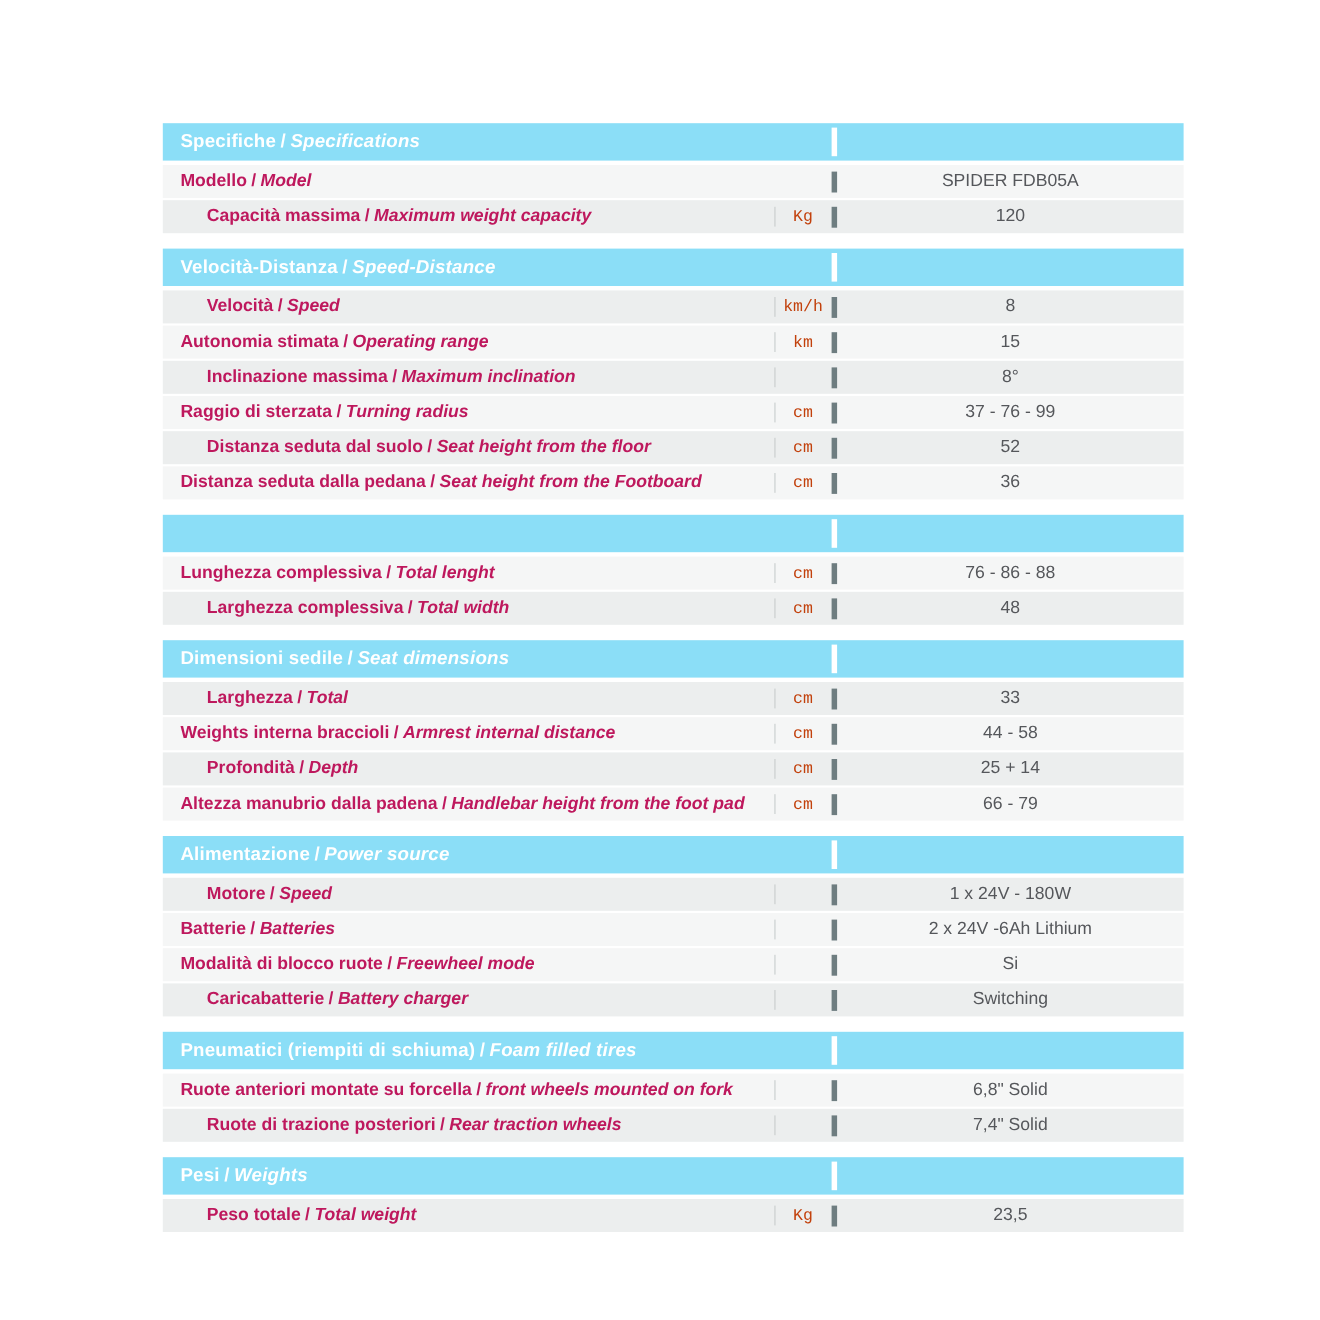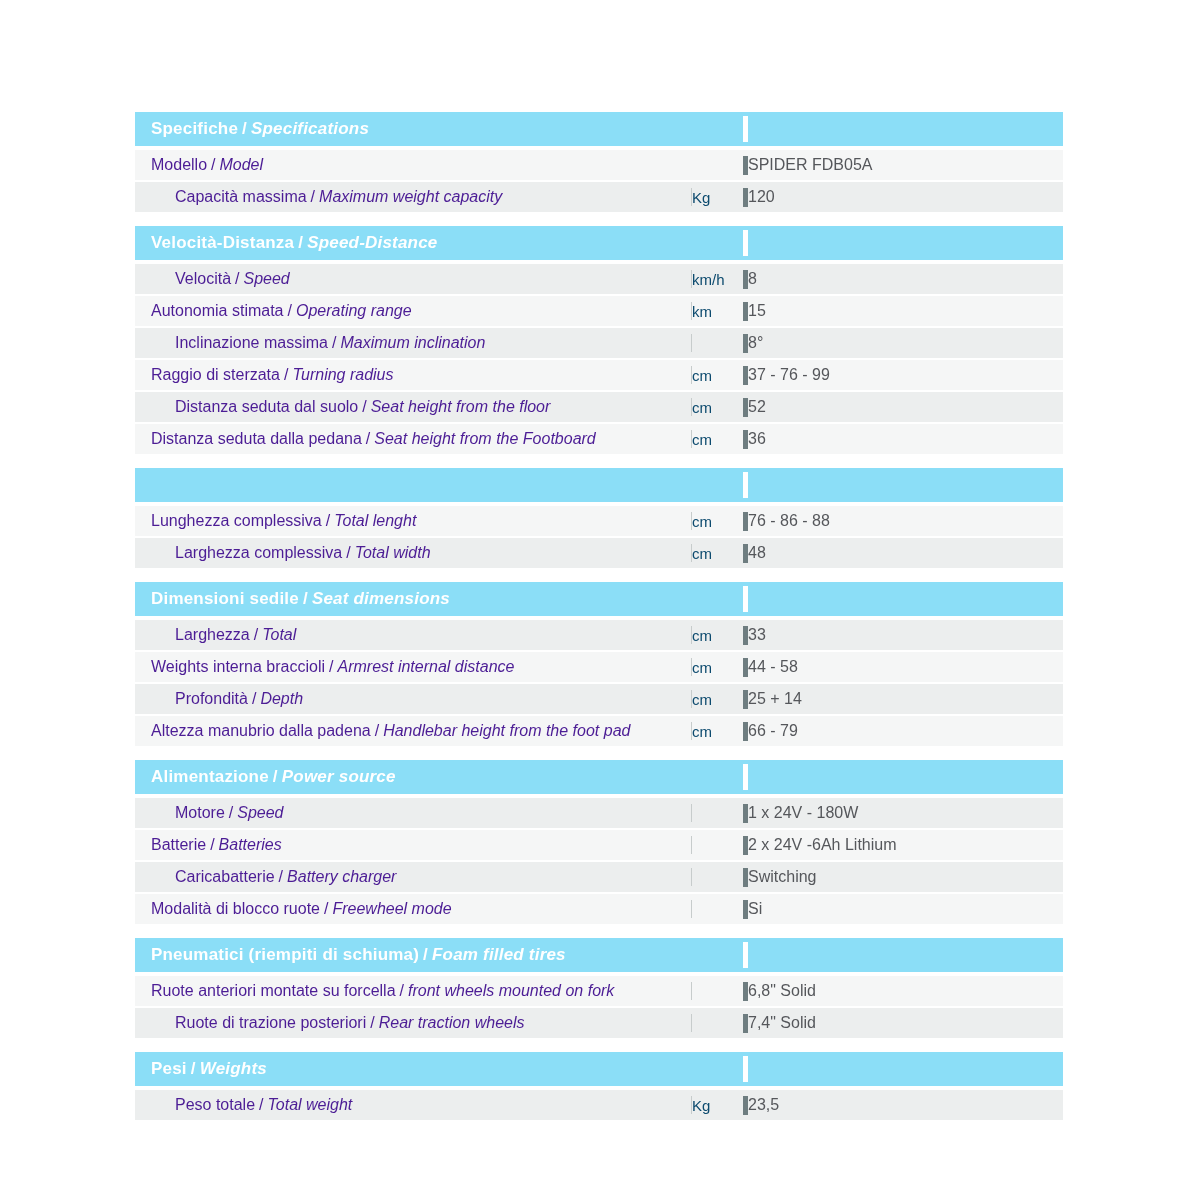--- a/index.html
+++ b/index.html
@@ -10,21 +10,21 @@
   }
   .canvas {
     position: relative;
     width: 1200px;
     height: 1200px;
     background: #ffffff;
     overflow: hidden;
   }
   .spec-table {
     position: absolute;
-    left: 135px;
+    left: 148px;
     top: 112px;
     width: 928px;
   }
   .spec-section { margin-top: 14px; }
   .spec-section:first-child { margin-top: 0; }
 
   
   .grid-row {
     display: grid;
     grid-template-columns: 1fr 1px 50px 6px 315px;
@@ -56,54 +56,57 @@
     height: 30px;
     margin-bottom: 2px;
   }
   .data-row:last-child { margin-bottom: 0; }
   .data-row.light { background: #f5f6f6; }
   .data-row.dark  { background: #ecroeee; background: #eceeee; padding-left: 24px; }
 
   .row-label {
     grid-column: 1;
     padding-left: 16px;
-    color: #4c1d95;
+    color: #be185d;
     font-size: 16px;
     white-space: nowrap;
     overflow: hidden;
+    font-weight: bold;
   }
   .row-label .en, .sec-title .en { font-style: italic; }
   .row-label .sep-slash, .sec-title .sep-slash { padding: 0 4px; }
 
   .thin-sep {
     grid-column: 2;
     width: 1px;
     height: 18px;
     background: #c7cccc;
     justify-self: center;
   }
   .thin-sep.hidden { visibility: hidden; }
 
   .row-unit {
     grid-column: 3;
-    text-align: left;
-    color: #0c4a6e;
+    text-align: center;
+    color: #c2410c;
     font-size: 15px;
     white-space: nowrap;
+    font-family: Liberation Mono, monospace;
   }
 
   .bar-cell { grid-column: 4; display: flex; align-items: center; justify-content: center; height: 100%; }
   .dark-bar {
     width: 5px;
     height: 19px;
     background: #6e7d80;
   }
 
   .row-value {
     grid-column: 5;
+    text-align: center;
     color: #55575b;
     font-size: 16px;
     white-space: nowrap;
   }
 </style>
 </head>
 <body>
 
 <div class="canvas">
   <div class="spec-table" id="spec-table">
@@ -282,37 +285,37 @@
         </div>
         <div class="data-row grid-row light">
           <span class="row-label"><span class="it">Batterie</span><span class="sep-slash">/</span><span class="en">Batteries</span></span>
           <span class="thin-sep"></span>
           <span class="row-unit"></span>
           <span class="bar-cell">
             <span class="dark-bar"></span>
           </span>
           <span class="row-value">2 x 24V -6Ah Lithium</span>
         </div>
+        <div class="data-row grid-row light">
+          <span class="row-label"><span class="it">Modalità di blocco ruote</span><span class="sep-slash">/</span><span class="en">Freewheel mode</span></span>
+          <span class="thin-sep"></span>
+          <span class="row-unit"></span>
+          <span class="bar-cell">
+            <span class="dark-bar"></span>
+          </span>
+          <span class="row-value">Si</span>
+        </div>
         <div class="data-row grid-row dark">
           <span class="row-label"><span class="it">Caricabatterie</span><span class="sep-slash">/</span><span class="en">Battery charger</span></span>
           <span class="thin-sep"></span>
           <span class="row-unit"></span>
           <span class="bar-cell">
             <span class="dark-bar"></span>
           </span>
           <span class="row-value">Switching</span>
-        </div>
-        <div class="data-row grid-row light">
-          <span class="row-label"><span class="it">Modalità di blocco ruote</span><span class="sep-slash">/</span><span class="en">Freewheel mode</span></span>
-          <span class="thin-sep"></span>
-          <span class="row-unit"></span>
-          <span class="bar-cell">
-            <span class="dark-bar"></span>
-          </span>
-          <span class="row-value">Si</span>
         </div>
       </div>
       <div class="spec-section">
         <div class="sec-header grid-row">
           <span class="sec-title"><span class="it">Pneumatici (riempiti di schiuma)</span><span class="sep-slash">/</span><span class="en">Foam filled tires</span></span>
           <span class="bar-cell">
             <span class="white-bar"></span>
           </span>
         </div>
         <div class="data-row grid-row light">

